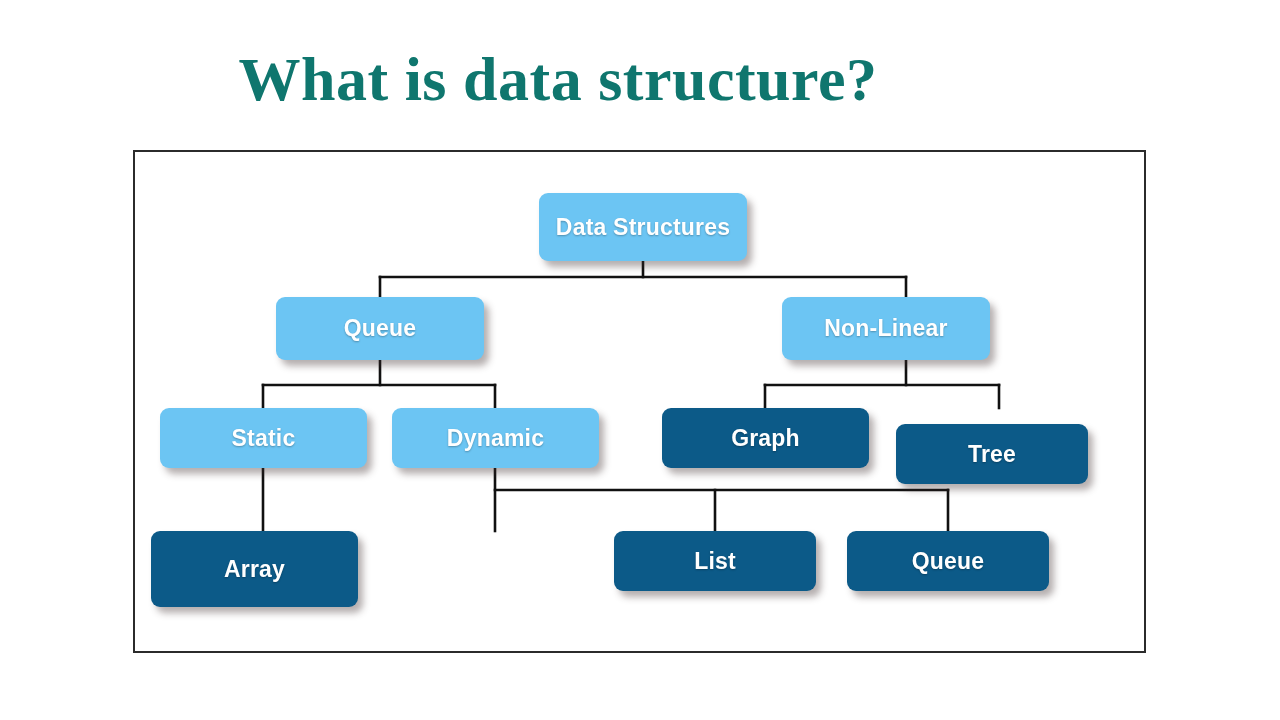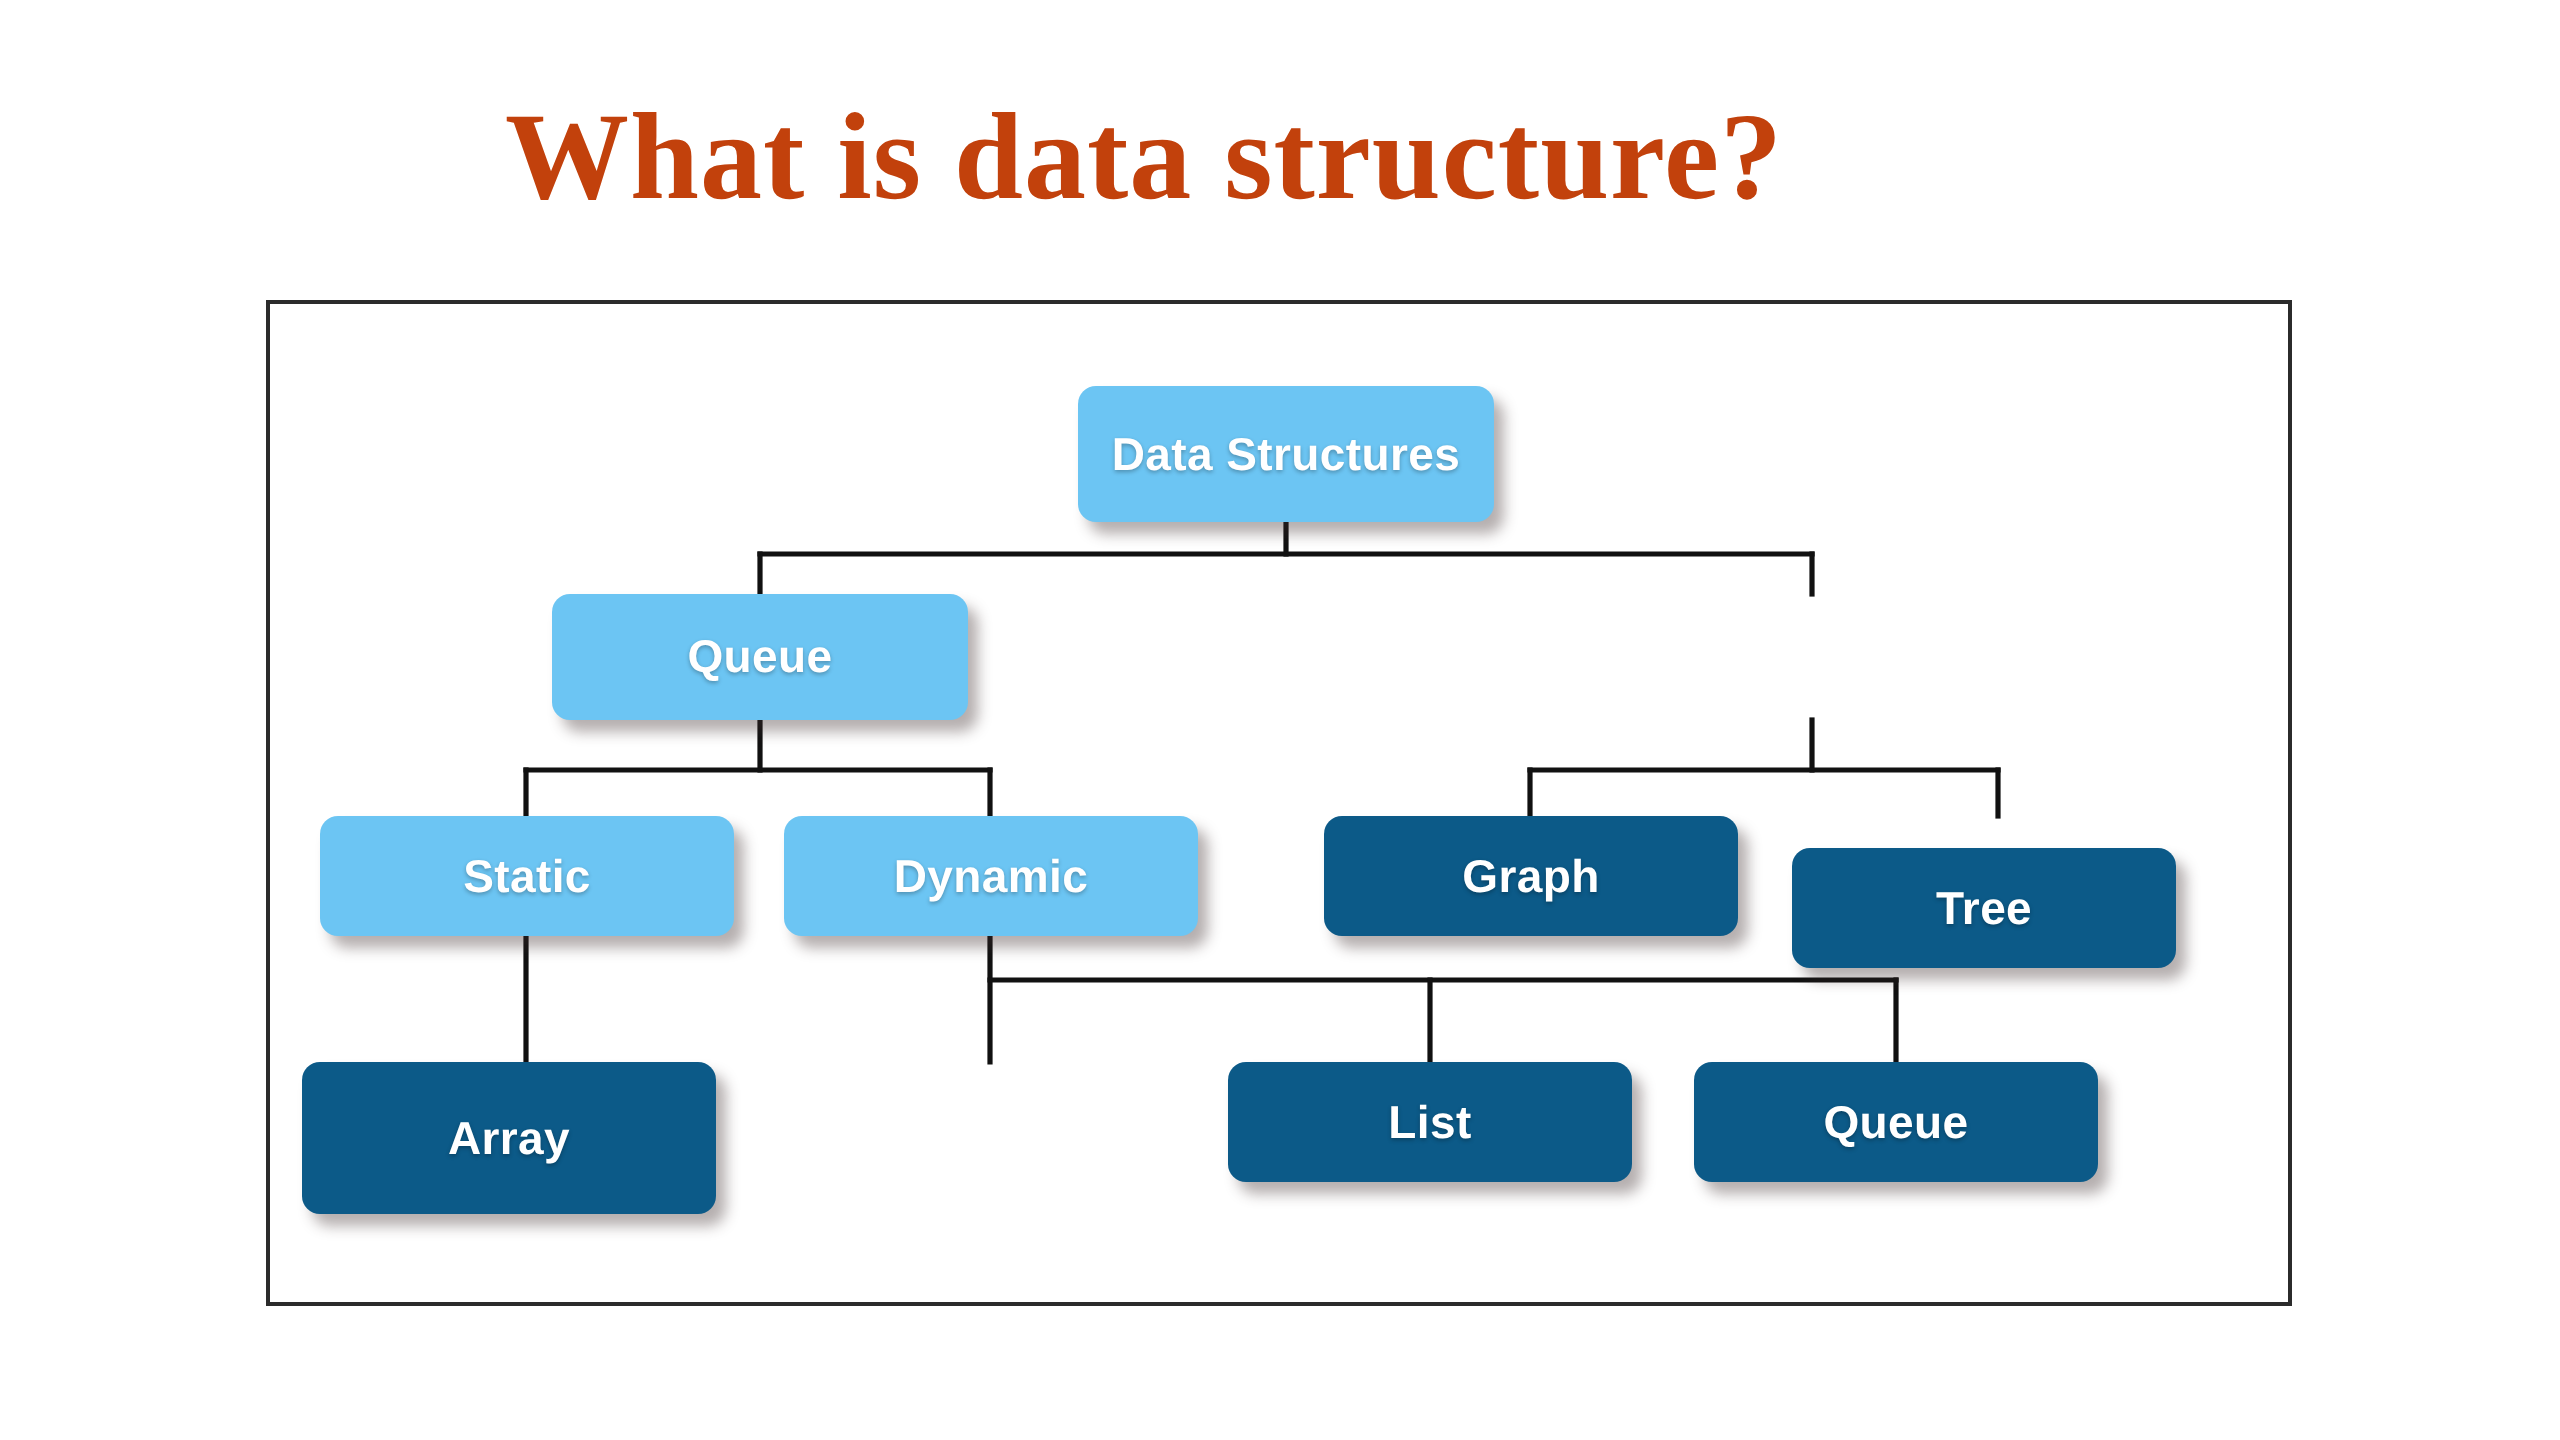--- a/index.html
+++ b/index.html
@@ -12,29 +12,29 @@
     width: 1280px;
     height: 720px;
     position: relative;
     overflow: hidden;
     font-family: "Liberation Sans", sans-serif;
   }
 
   
   #slide-title {
     position: absolute;
-    left: 14px;
+    left: 0;
     top: 48px;
     width: 1116px;
     text-align: center;
     font-family: "Liberation Serif", serif;
     font-weight: 700;
     font-size: 62px;
     line-height: 1.0;
-    color: #c2410c;
+    color: #0f766e;
     letter-spacing: 0.5px;
     white-space: nowrap;
   }
 
   
   #diagram-frame {
     position: absolute;
     left: 133px;
     top: 150px;
     width: 1013px;
@@ -116,20 +116,23 @@
   </svg>
 
   <div class="node light" style="left:404px; top:41px; width:208px; height:68px;">
     <span class="node-label">Data Structures</span>
   </div>
 
   <div class="node light" style="left:141px; top:145px; width:208px; height:63px;">
     <span class="node-label">Queue</span>
   </div>
 
+  <div class="node light" style="left:647px; top:145px; width:208px; height:63px;">
+    <span class="node-label">Non-Linear</span>
+  </div>
 
   <div class="node light" style="left:25px; top:256px; width:207px; height:60px;">
     <span class="node-label">Static</span>
   </div>
 
   <div class="node dark" style="left:527px; top:256px; width:207px; height:60px;">
     <span class="node-label">Graph</span>
   </div>
 
   <div class="node light" style="left:257px; top:256px; width:207px; height:60px;">

